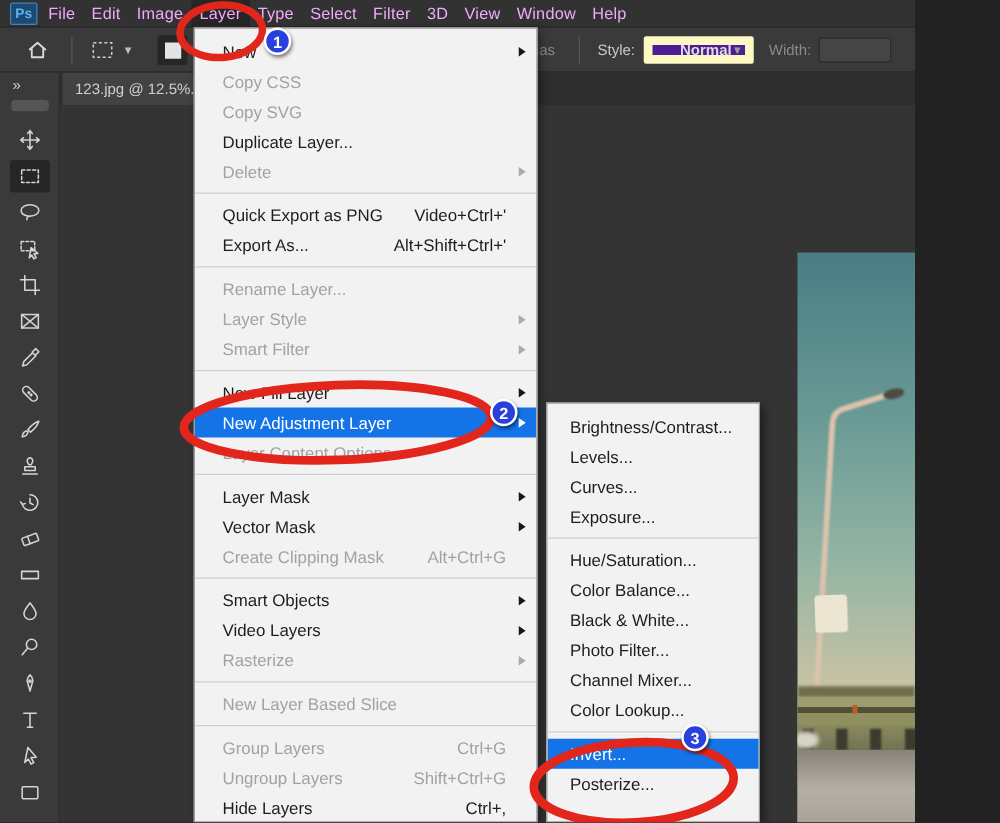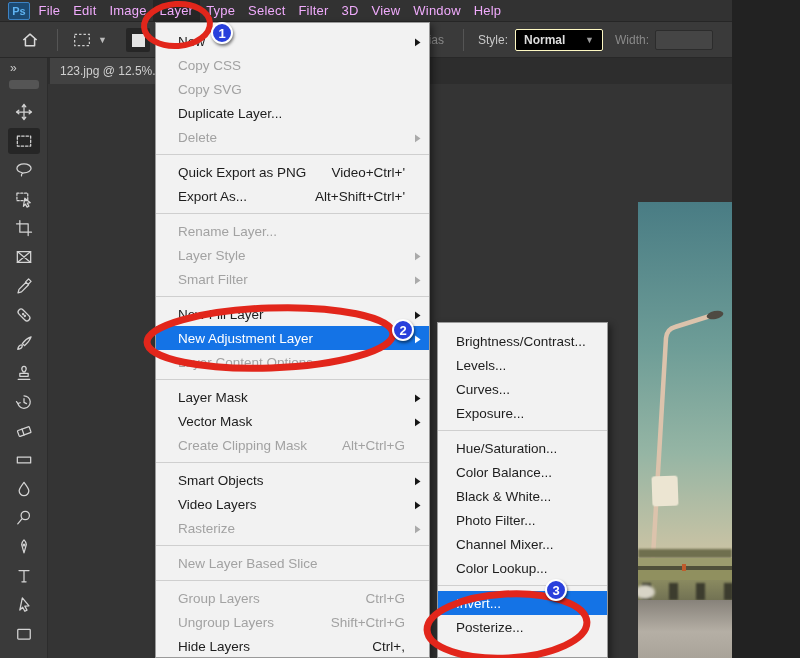--- a/index.html
+++ b/index.html
@@ -17,23 +17,23 @@
   .mbi { padding:0 6.5px; height:100%; display:flex; align-items:center;
          color:#f0abfc; font-size:13px; letter-spacing:.2px; }
   .mbi.active { background:#262626; }
 
   
   .optionsbar { position:absolute; left:0; top:22px; width:800px; height:36px; background:#3a3a3a;
                 border-bottom:1px solid #282828; z-index:1; }
   .ob { position:absolute; top:0; height:36px; display:flex; align-items:center; color:#c9c9c9; font-size:12px; }
   .vsep { position:absolute; top:7px; width:1px; height:22px; background:#555; }
   .ob-dim { color:#8a8a8a; }
-  .dropdown { position:absolute; left:515px; top:7px; width:88px; height:22px; background:#000000;
-              border:1px solid #fef9c3; border-radius:2px; display:flex; align-items:center;
-              padding:0 8px; color:#ddd; font-size:12px; font-weight:bold; }
+  .dropdown { position:absolute; left:515px; top:7px; width:88px; height:22px; background:#4c1d95;
+              border:7px solid #fef9c3; border-radius:2px; display:flex; align-items:center;
+              padding:0 22px; color:#ddd; font-size:12px; font-weight:bold; }
   .dropdown .chev { margin-left:auto; color:#9a9a9a; font-size:9px; }
   .ob-input { position:absolute; left:655px; top:8px; width:58px; height:20px; background:#454545;
               border:1px solid #2c2c2c; border-radius:2px; }
   .swapicon { position:absolute; left:733px; top:6px; color:#b5b5b5; font-size:16px; }
 
   
   .tabrow { position:absolute; left:48px; top:58px; right:0; height:26px; background:#2d2d2d; }
   .tab { position:absolute; left:2px; top:0; width:170px; height:26px; background:#424242;
          color:#cfcfcf; font-size:12px; display:flex; align-items:center; padding-left:10px;
          white-space:nowrap; overflow:hidden; }

